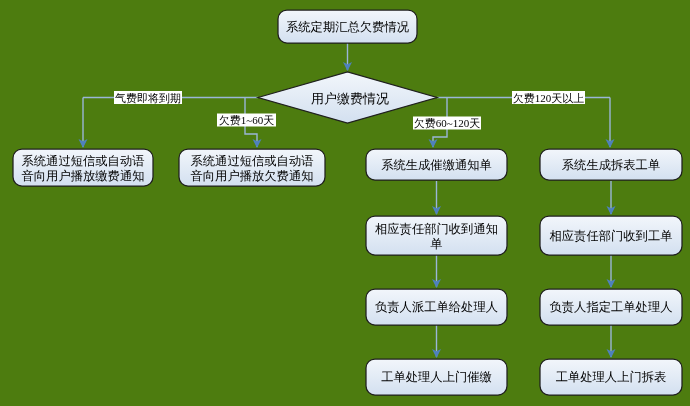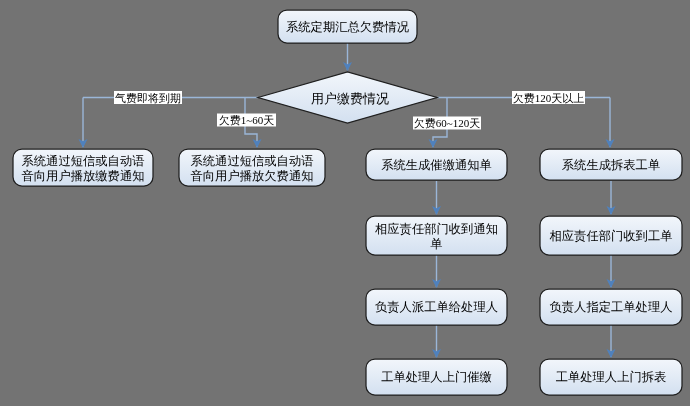--- a/index.html
+++ b/index.html
@@ -1,20 +1,20 @@
 <!DOCTYPE html>
 <html><head>
 <meta charset="utf-8">
 <style>
   html, body { margin: 0; padding: 0; background: #ffffff; }
   .canvas {
     position: relative;
     width: 690px;
     height: 406px;
-    background: #737373;
+    background: #4d7c0f;
     font-family: "Liberation Serif", serif;
     overflow: hidden;
   }
   svg { display: block; }
   text {
     font-family: "Liberation Serif", serif;
     fill: #000000;
   }
   .node-text  { font-size: 12.3px; }
   .diamond-text { font-size: 13px; }

